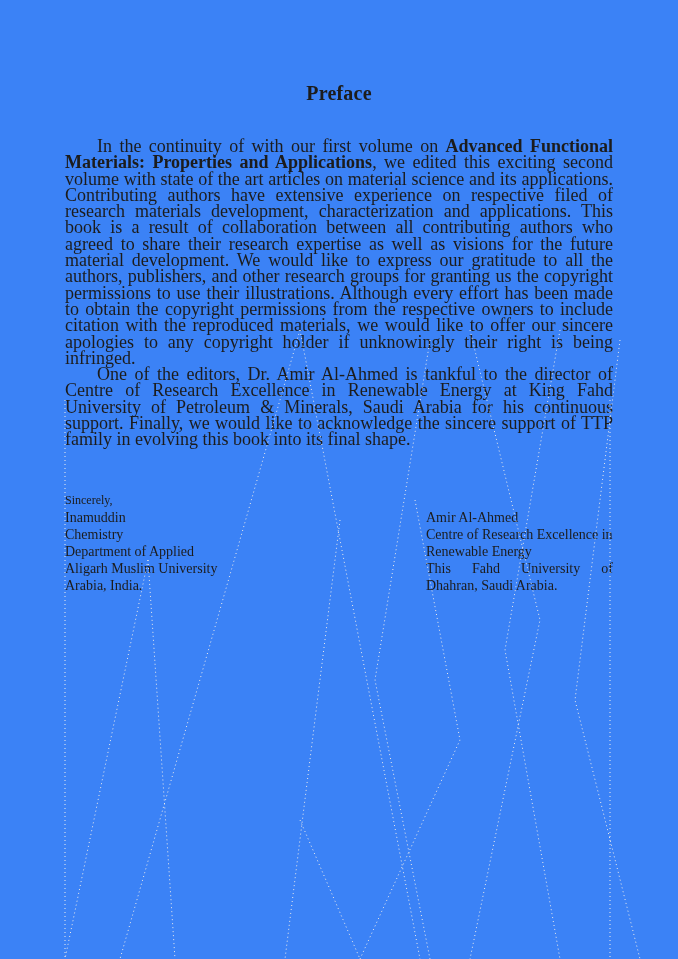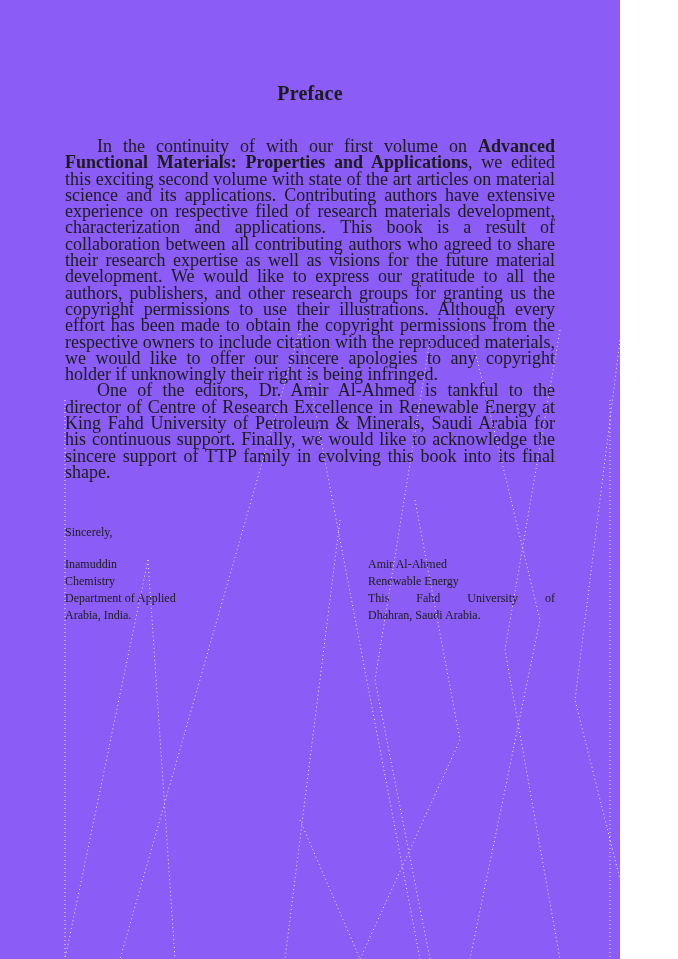--- a/index.html
+++ b/index.html
@@ -2,25 +2,25 @@
 <html><head>
 <meta charset="utf-8">
 <style>
   html, body {
     margin: 0;
     padding: 0;
     background: #ffffff;
   }
   .page {
     position: relative;
-    width: 620px;
+    width: 678px;
     height: 959px;
     box-sizing: border-box;
     padding: 83px 65px 0 65px;
-    background: #8b5cf6;
+    background: #3b82f6;
     font-family: "Liberation Serif", serif;
     color: #1c1c1c;
     overflow: hidden;
   }
   .watermark {
     position: absolute;
     left: 0;
     top: 0;
     width: 678px;
     height: 959px;
@@ -42,22 +42,22 @@
     text-indent: 32px;
   }
   .closing {
     margin: 44px 0 0 0;
     font-size: 12px;
     line-height: 17px;
   }
   .signatures {
     display: flex;
     justify-content: space-between;
-    margin-top: 15px;
-    font-size: 12px;
+    margin-top: 0;
+    font-size: 14px;
     line-height: 17px;
   }
   .sig-col-left  { width: 210px; }
   .sig-col-right { width: 187px; }
   .sig-line { white-space: normal; }
   .sig-line.justify-last {
     text-align: justify;
     text-align-last: justify;
   }
 </style>
@@ -90,23 +90,25 @@
 
   <p class="para">One of the editors, Dr. Amir Al-Ahmed is tankful to the director of Centre of Research Excellence in Renewable Energy at King Fahd University of Petroleum &amp; Minerals, Saudi Arabia for his continuous support. Finally, we would like to acknowledge the sincere support of TTP family in evolving this book into its final shape.</p>
 
   <p class="closing">Sincerely,</p>
 
   <div class="signatures">
     <div class="sig-col-left">
       <div class="sig-line">Inamuddin</div>
       <div class="sig-line">Chemistry</div>
       <div class="sig-line">Department of Applied</div>
+      <div class="sig-line">Aligarh Muslim University</div>
       <div class="sig-line">Arabia, India.</div>
     </div>
     <div class="sig-col-right">
       <div class="sig-line">Amir Al-Ahmed</div>
+      <div class="sig-line">Centre of Research Excellence in</div>
       <div class="sig-line">Renewable Energy</div>
       <div class="sig-line justify-last">This Fahd University of</div>
       <div class="sig-line">Dhahran, Saudi Arabia.</div>
     </div>
   </div>
 
 </div>
 
 </body></html>

